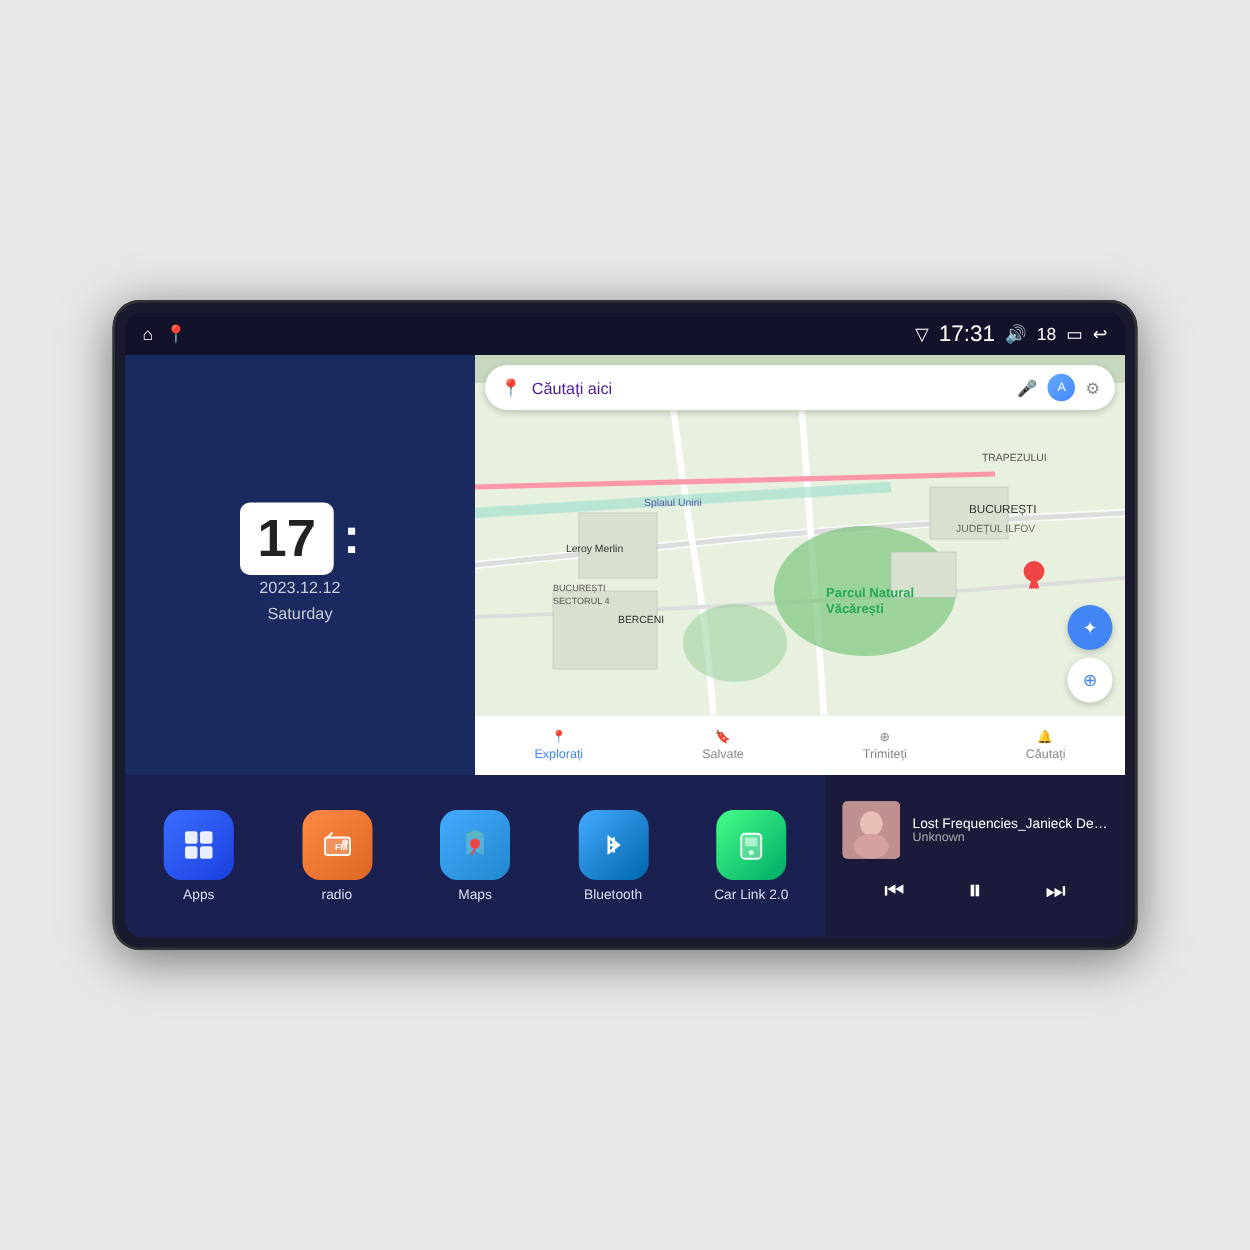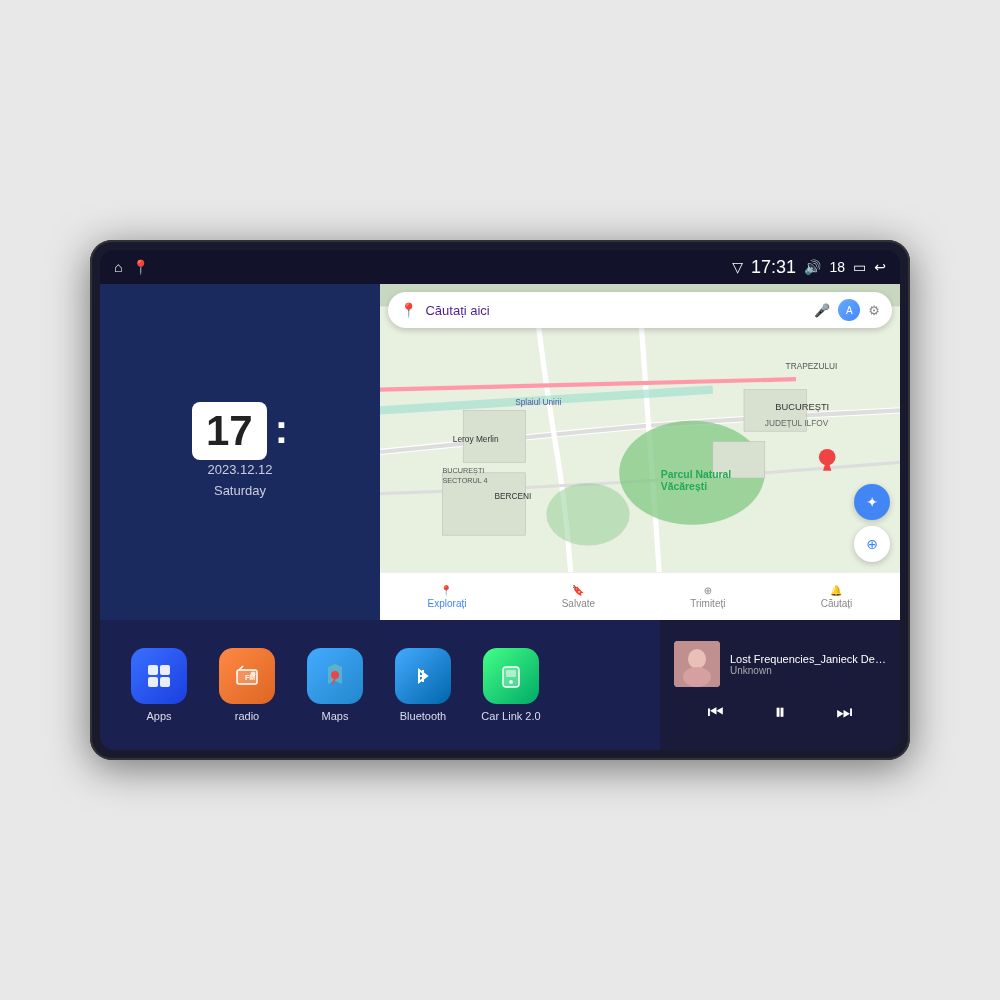--- a/index.html
+++ b/index.html
@@ -172,21 +172,21 @@
       height: 130px;
       flex-shrink: 0;
       background: #1a2050;
       display: flex;
     }
     
     .apps-row {
       flex: 1;
       display: flex;
       align-items: center;
-      justify-content: flex-start;
+      justify-content: space-between;
       padding: 10px 20px;
       gap: 10px;
     }
     .app-item {
       display: flex;
       flex-direction: column;
       align-items: center;
       gap: 6px;
       width: 78px;
       cursor: pointer;

